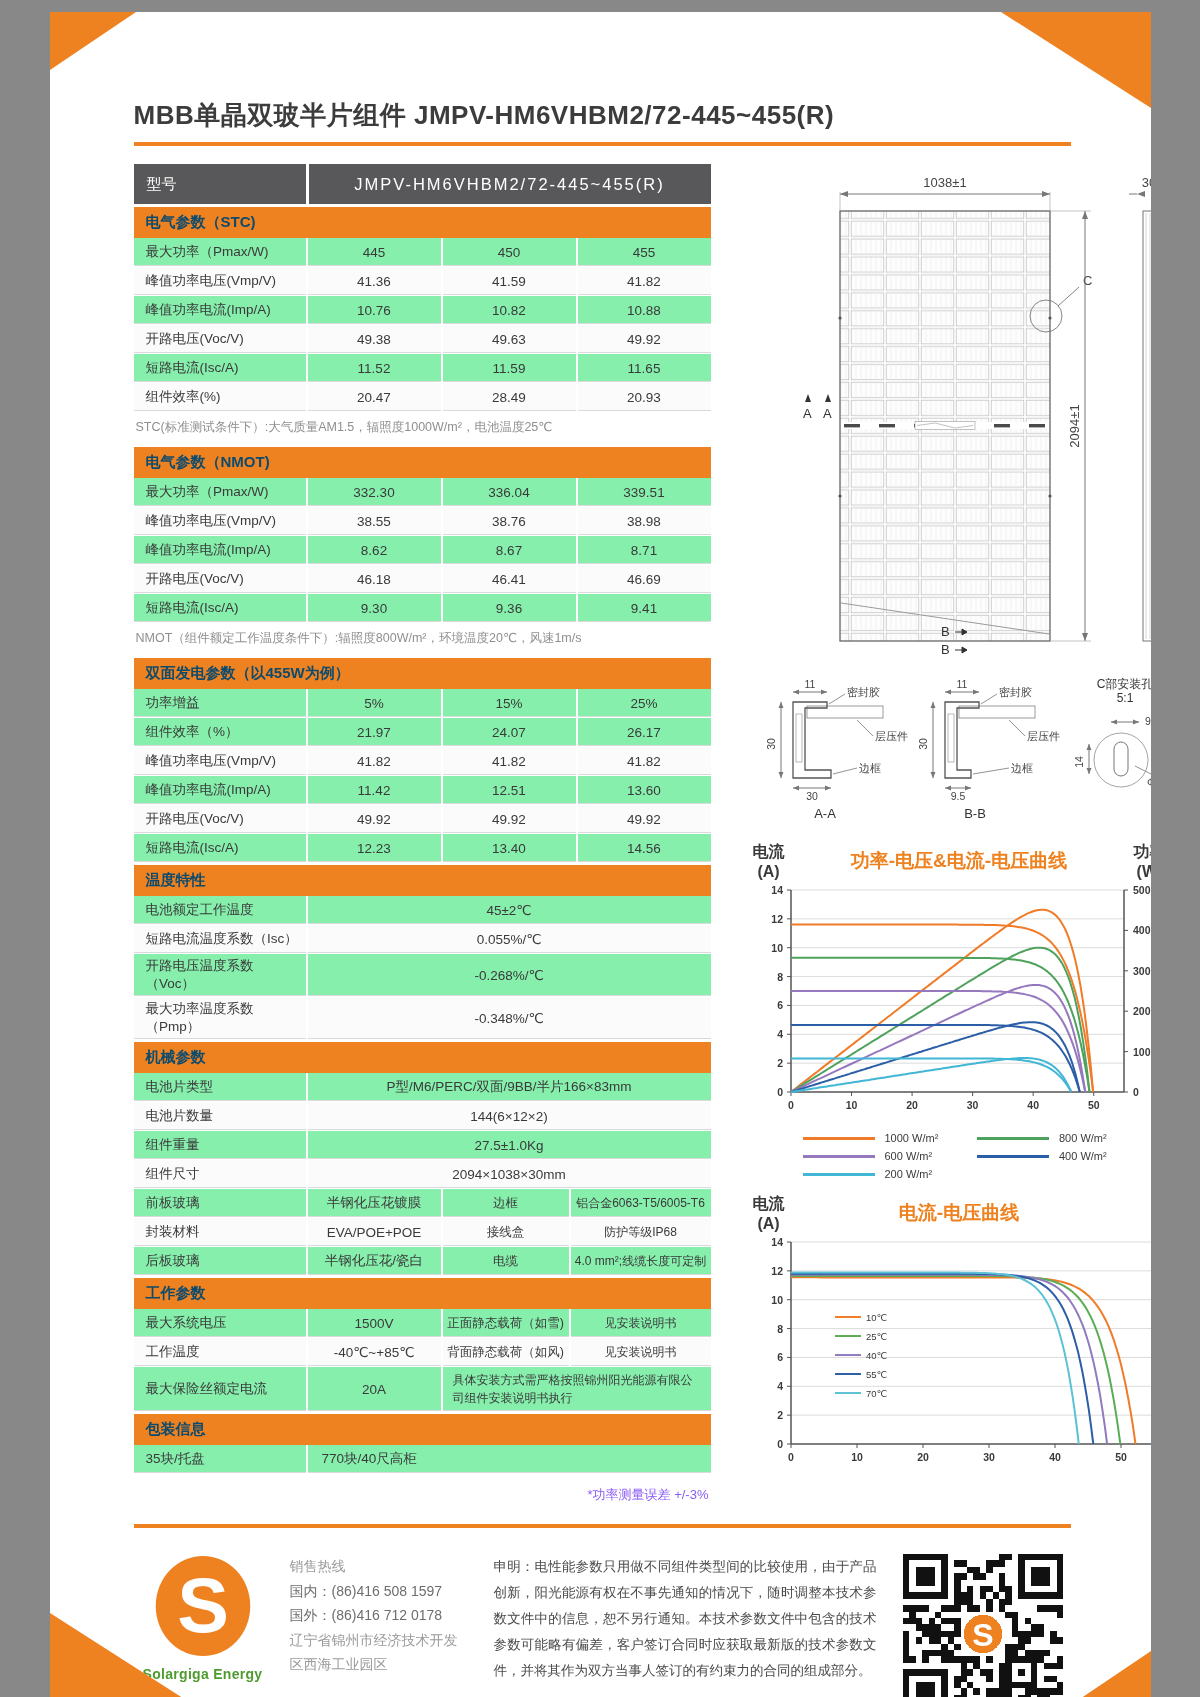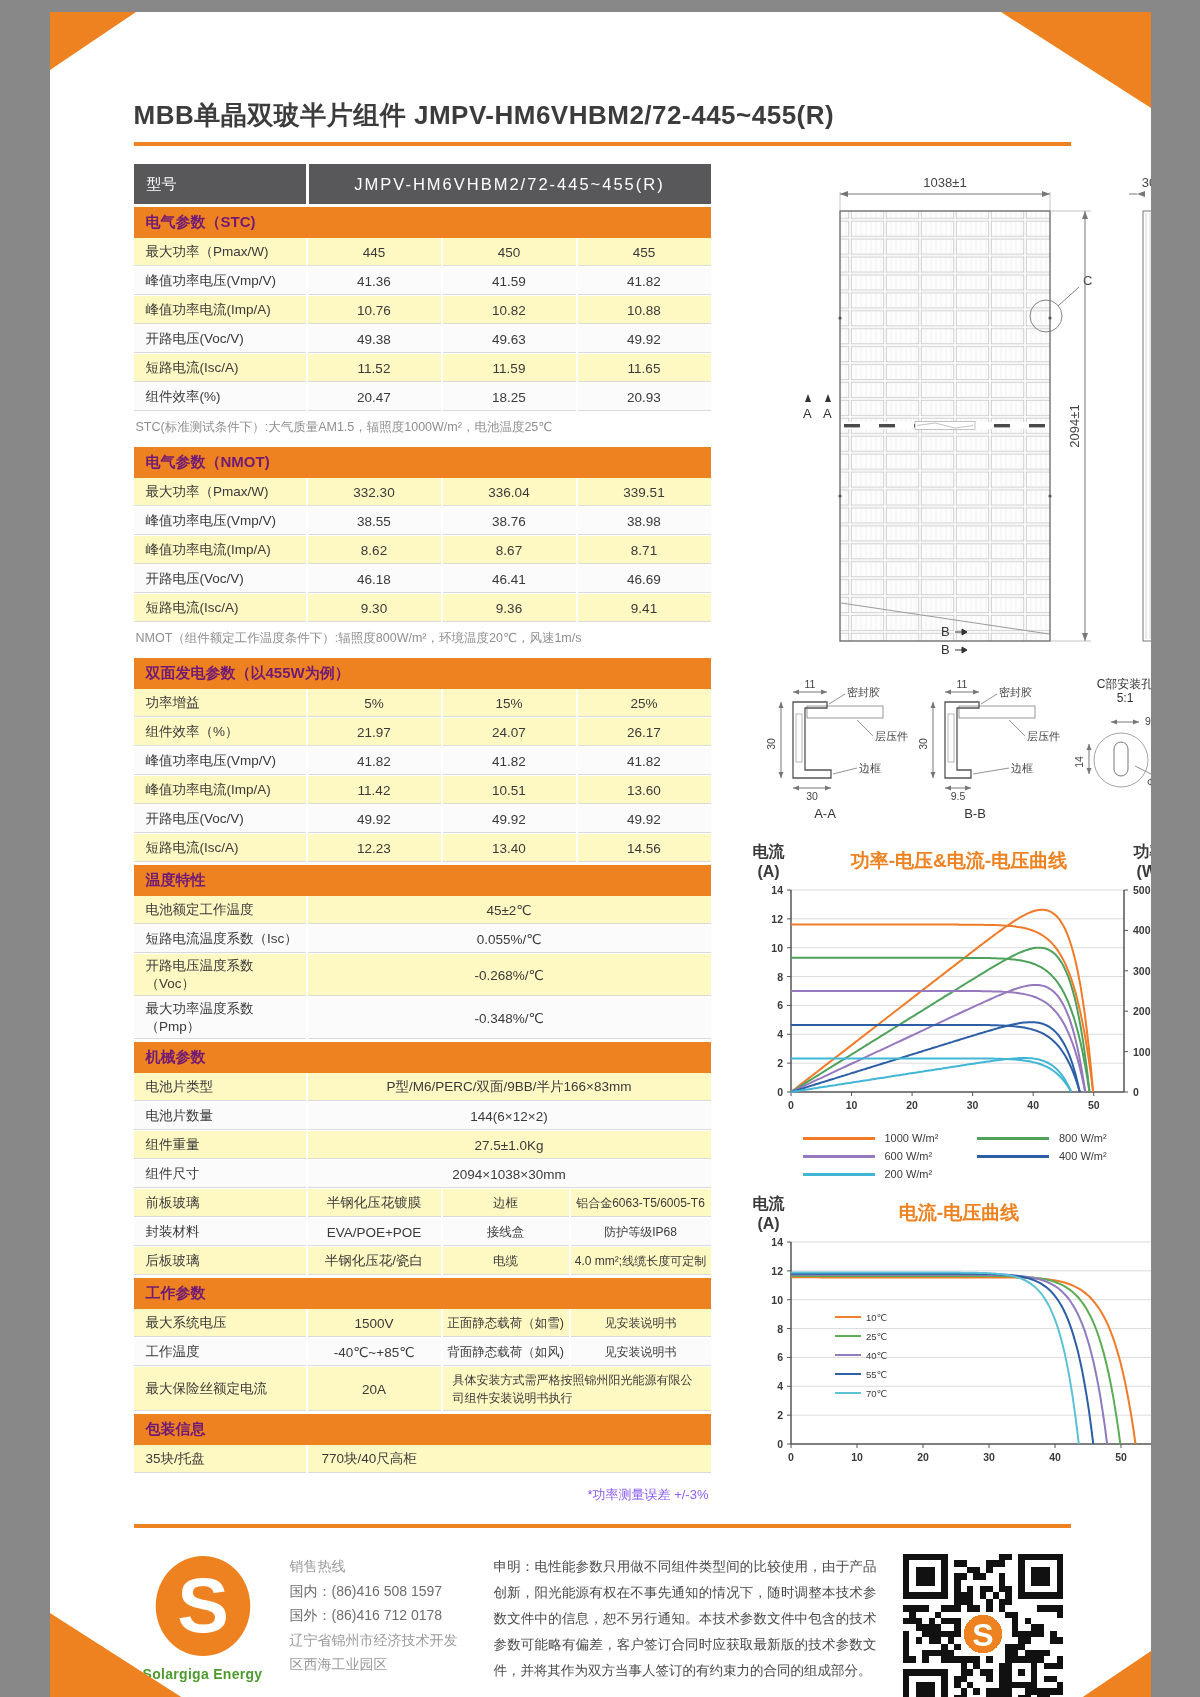--- a/index.html
+++ b/index.html
@@ -20,25 +20,25 @@
   .left-col{width:577px;flex:none;}
   .right-col{width:429px;flex:none;}
 
   
   .model-row{display:flex;gap:3px;margin-bottom:3px;}
   .model-row .mcell{background:#58585A;color:#fff;display:flex;align-items:center;min-height:40px;}
   .model-row .mlabel{width:172px;padding-left:13px;font-size:15px;flex:none;box-sizing:border-box;}
   .model-row .mvalue{flex:1;justify-content:center;font-size:16.5px;letter-spacing:2px;}
 
   
-  .sec-header{background:#EF8220;color:#701a75;font-weight:700;font-size:15px;
+  .sec-header{background:#EF8220;color:#0c4a6e;font-weight:700;font-size:15px;
               padding:6px 12px;margin-top:2px;}
   .row{display:flex;align-items:stretch;min-height:28px;border-bottom:1px solid #fff;
        box-shadow:inset 0 -1px 0 #DADADA;}
-  .row.odd{background:#fef9c3;}
+  .row.odd{background:#86efac;}
   .row.even{background:#FBFBFB;}
   .cell{display:flex;align-items:center;justify-content:center;font-size:13.5px;
         box-sizing:border-box;padding:3px 4px;text-align:center;}
   .cell.label{width:172px;flex:none;justify-content:flex-start;text-align:left;padding-left:12px;}
   .cell.v{border-left:2px solid #fff;}
   .t-v3 .cell.v{width:135px;flex:none;}
   .t-v1 .cell.v{flex:1;}
   .t-v1l .cell.v{flex:1;justify-content:flex-start;text-align:left;padding-left:14px;}
   .t-v3m .cell.c0{width:135px;flex:none;}
   .t-v3m .cell.c1{width:128px;flex:none;font-size:12.5px;}
@@ -120,21 +120,21 @@
             </div>
             <div class="row odd t-v3">
               <div class="cell label">短路电流(Isc/A)</div>
               <div class="cell v c0">11.52</div>
               <div class="cell v c1">11.59</div>
               <div class="cell v c2">11.65</div>
             </div>
             <div class="row even t-v3">
               <div class="cell label">组件效率(%)</div>
               <div class="cell v c0">20.47</div>
-              <div class="cell v c1">18.25</div>
+              <div class="cell v c1">28.49</div>
               <div class="cell v c2">20.93</div>
             </div>
             <div class="note">STC(标准测试条件下）:大气质量AM1.5，辐照度1000W/m²，电池温度25℃</div>
             <div class="sec-header">电气参数（NMOT)</div>
             <div class="row odd t-v3">
               <div class="cell label">最大功率（Pmax/W)</div>
               <div class="cell v c0">332.30</div>
               <div class="cell v c1">336.04</div>
               <div class="cell v c2">339.51</div>
             </div>
@@ -178,21 +178,21 @@
             </div>
             <div class="row even t-v3">
               <div class="cell label">峰值功率电压(Vmp/V)</div>
               <div class="cell v c0">41.82</div>
               <div class="cell v c1">41.82</div>
               <div class="cell v c2">41.82</div>
             </div>
             <div class="row odd t-v3">
               <div class="cell label">峰值功率电流(Imp/A)</div>
               <div class="cell v c0">11.42</div>
-              <div class="cell v c1">10.51</div>
+              <div class="cell v c1">12.51</div>
               <div class="cell v c2">13.60</div>
             </div>
             <div class="row even t-v3">
               <div class="cell label">开路电压(Voc/V)</div>
               <div class="cell v c0">49.92</div>
               <div class="cell v c1">49.92</div>
               <div class="cell v c2">49.92</div>
             </div>
             <div class="row odd t-v3">
               <div class="cell label">短路电流(Isc/A)</div>

